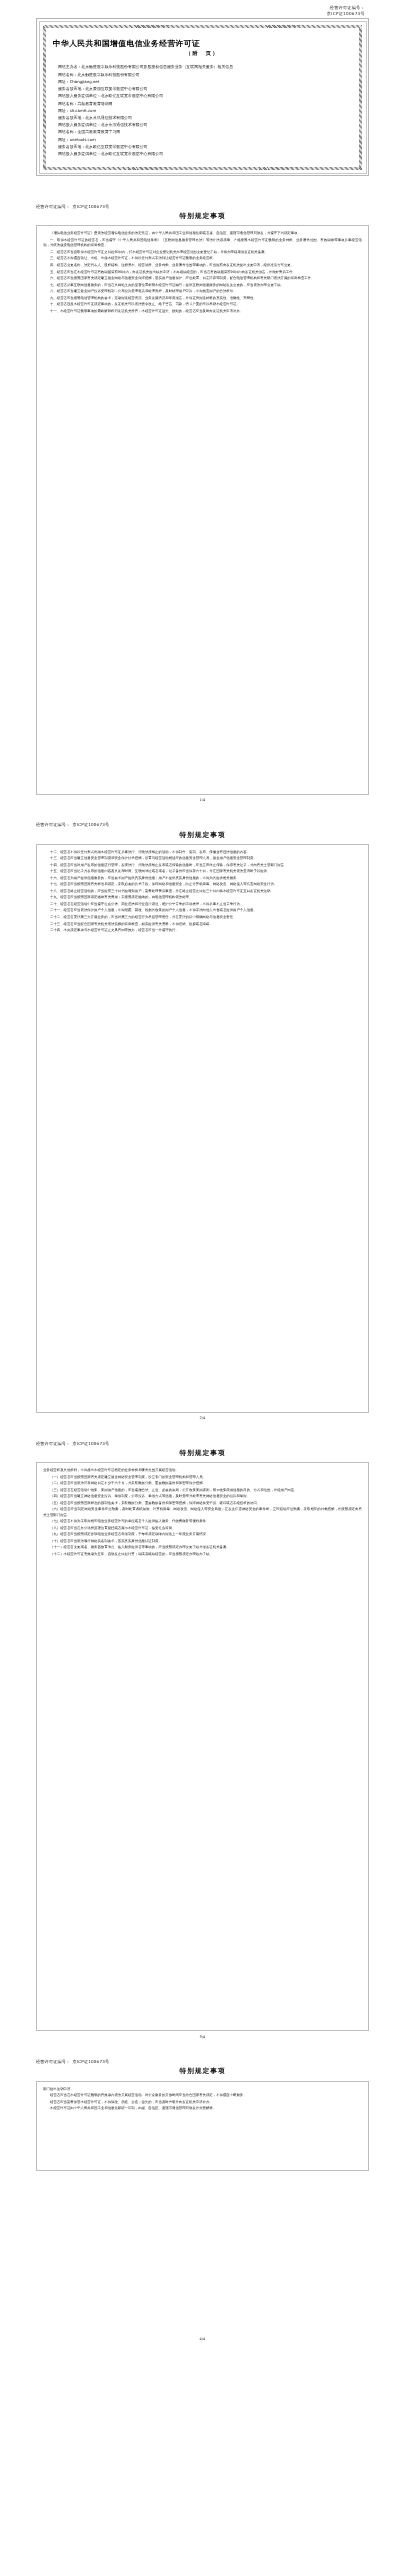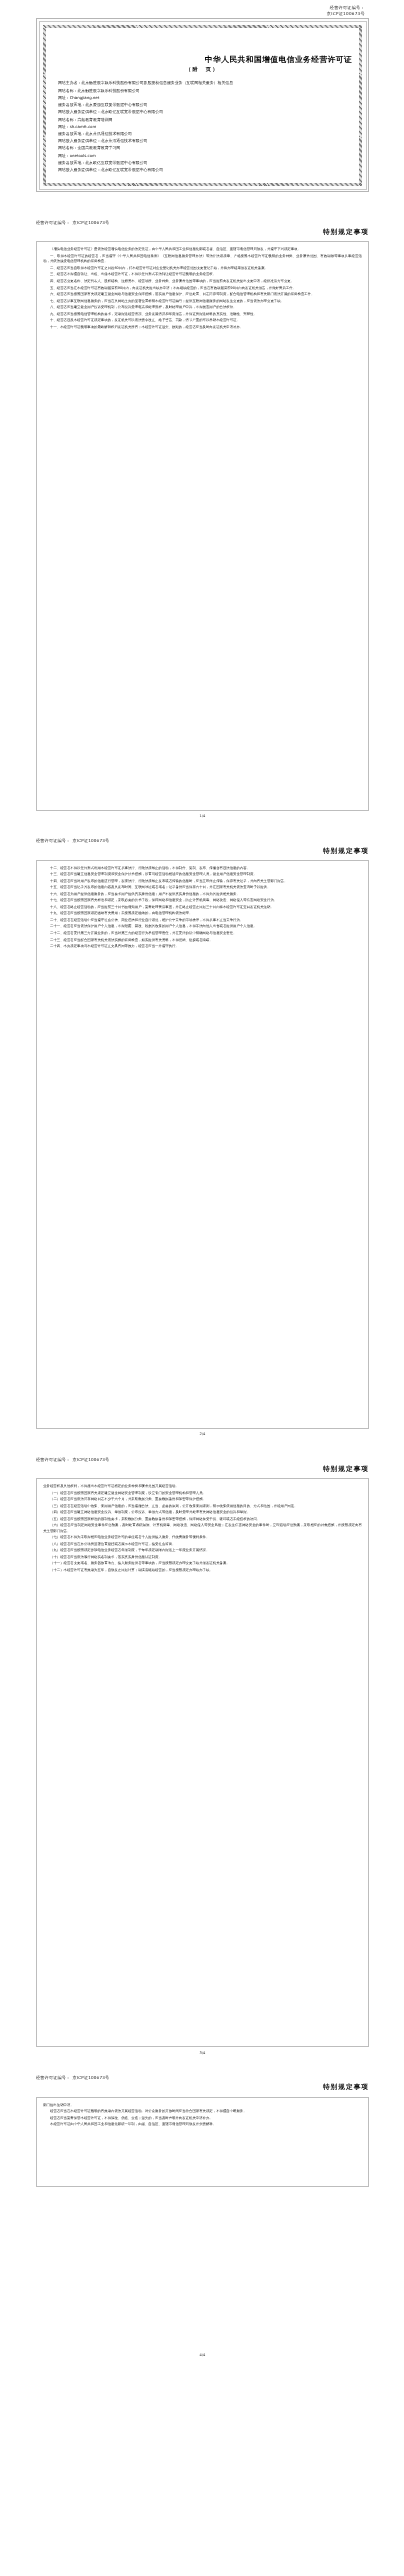--- a/index.html
+++ b/index.html
@@ -54,25 +54,25 @@
     border-image: repeating-linear-gradient(
         45deg,
         #9a9a9a 0px, #9a9a9a 1px,
         #e8e8e8 1px, #e8e8e8 2.1px,
         #6f6f6f 2.1px, #6f6f6f 3.1px,
         #dcdcdc 3.1px, #dcdcdc 4.1px) 7 repeat;
     padding: 5.2px 7.2px 7.2px 7.2px;
     background: #ffffff;
   }
   .cert-title {
-    text-align: right;
+    text-align: left;
     font-size: 7.7px;
     font-weight: bold;
     letter-spacing: 0.5px;
-    margin: 22px 0 1px 0;
+    margin: 6px 0 1px 0;
     color: #000;
   }
   .cert-sub {
     text-align: center;
     font-size: 5.2px;
     font-weight: bold;
     letter-spacing: 1.5px;
     margin-bottom: 5.2px;
     color: #000;
   }
@@ -94,21 +94,21 @@
     display: flex;
     align-items: baseline;
     font-size: 4.1px;
     color: #1a1a1a;
     margin-bottom: 3.1px;
   }
   .pg-head .h-label { letter-spacing: 0.2px; }
   .pg-head .h-value { margin-left: 2.1px; letter-spacing: 0.2px; }
 
   .pg-title {
-    text-align: right;
+    text-align: center;
     font-size: 6.7px;
     font-weight: bold;
     letter-spacing: 1px;
     margin: 1px 0 4.1px 0;
   }
   .body-frame {
     border: 0.5px solid #bdbdbd;
     padding: 5.2px 6.2px 6.2px 6.2px;
     background: #fff;
     min-height: 556px;

